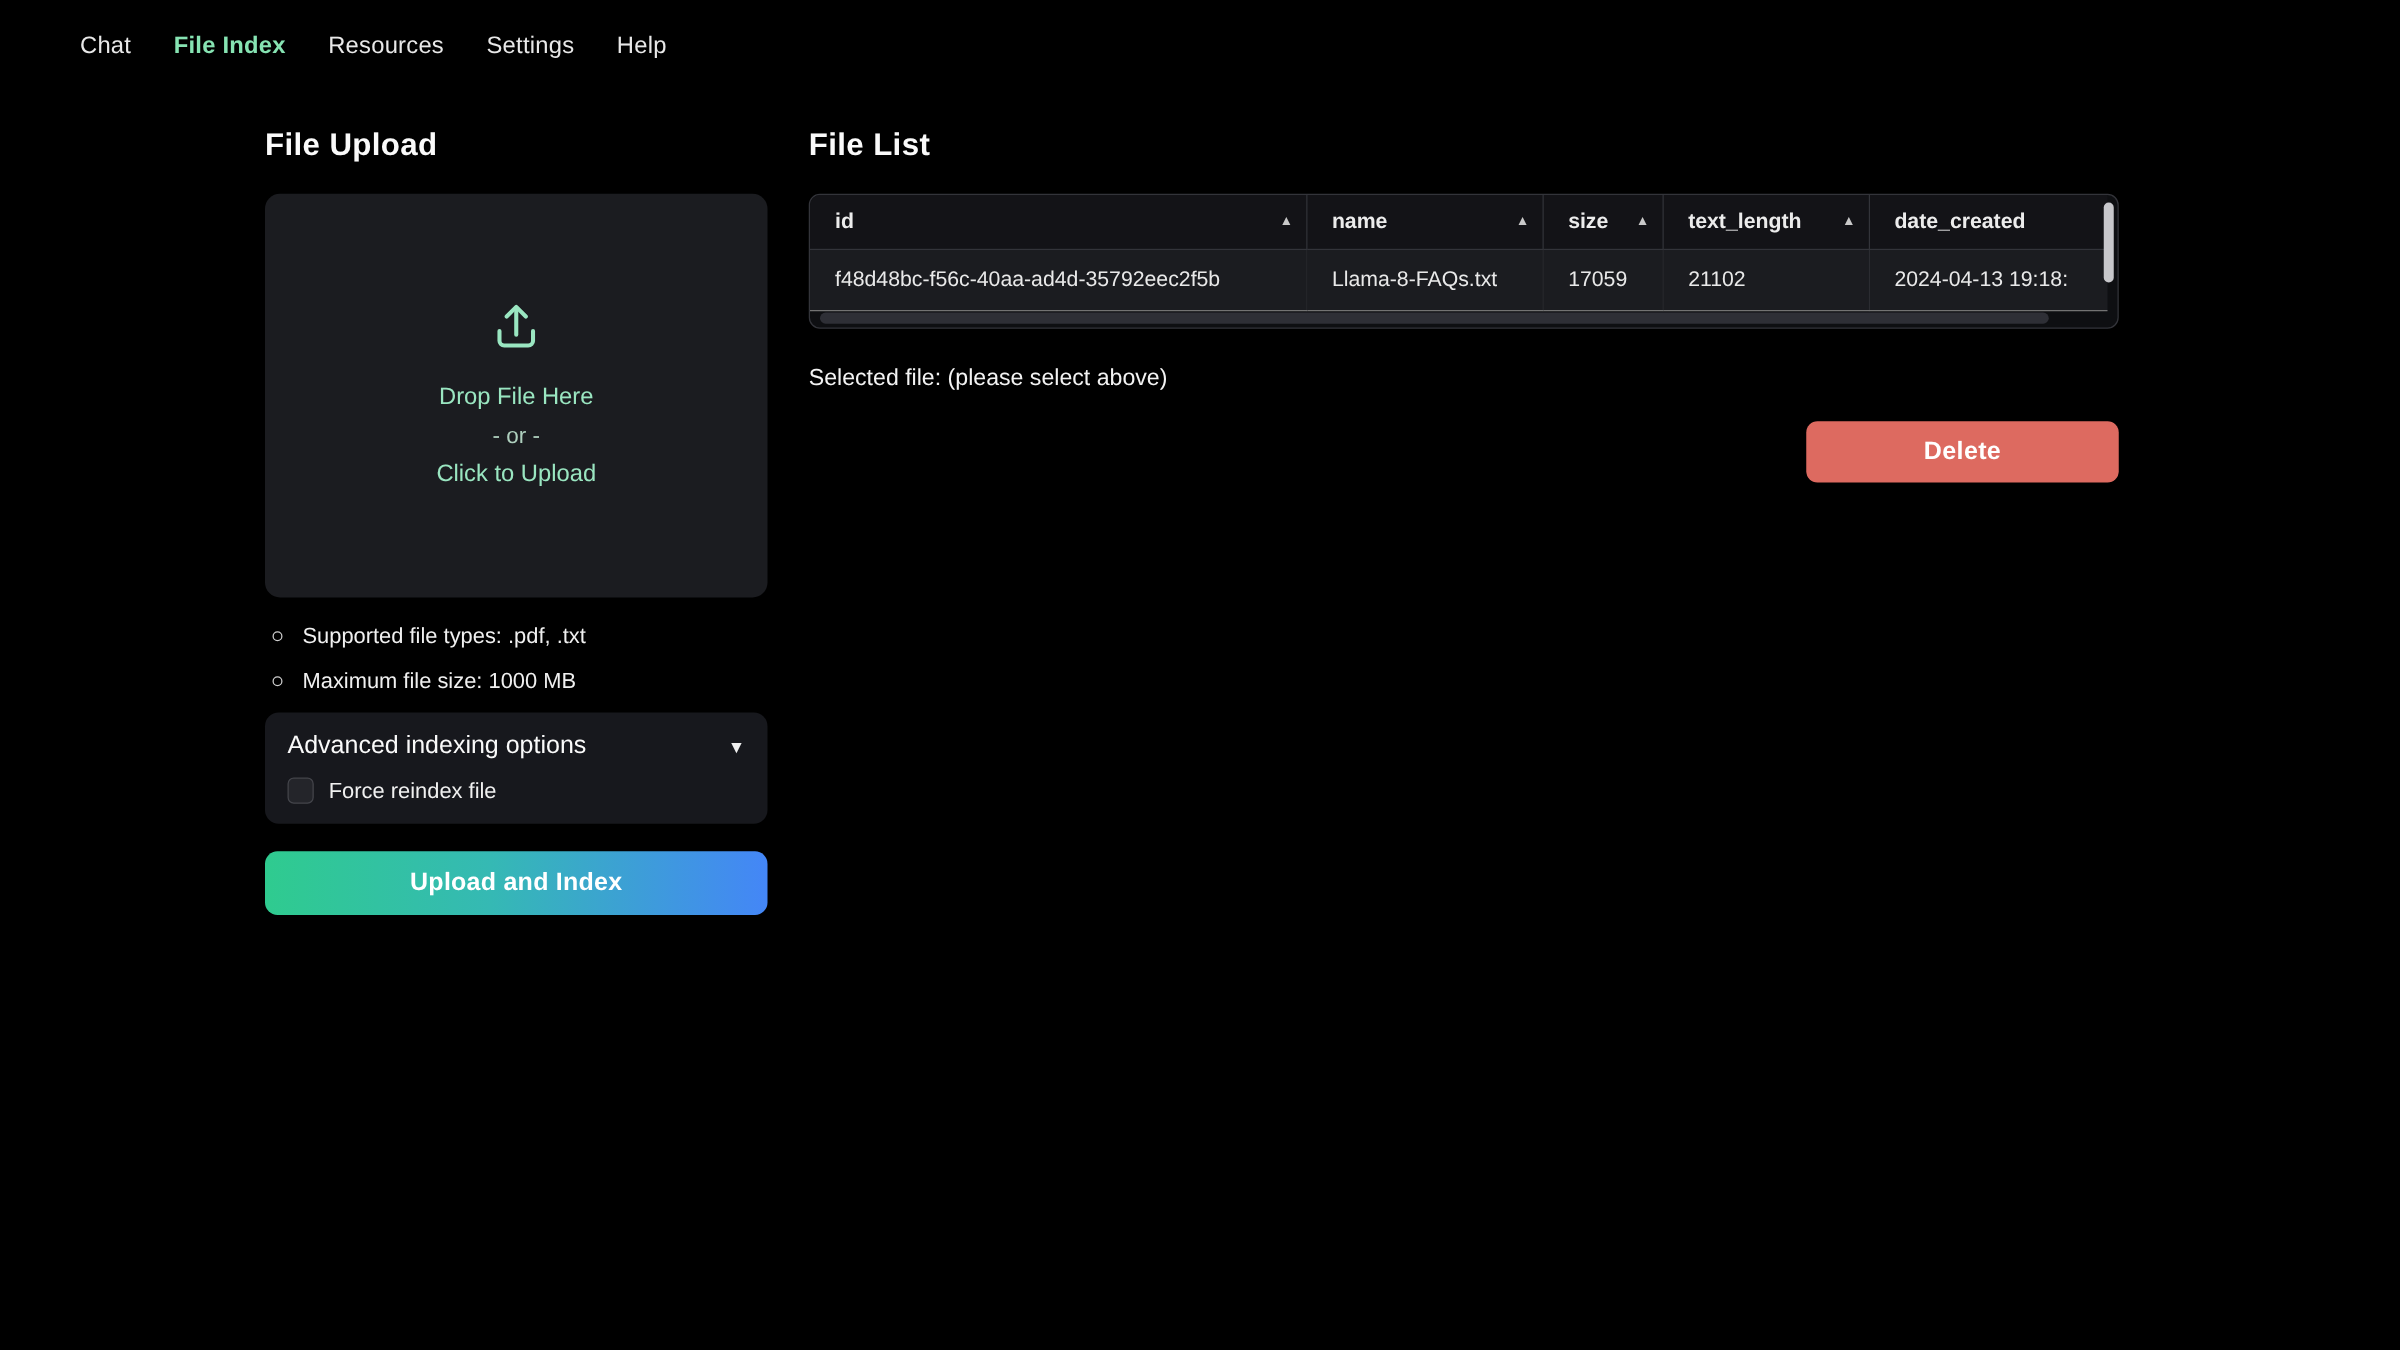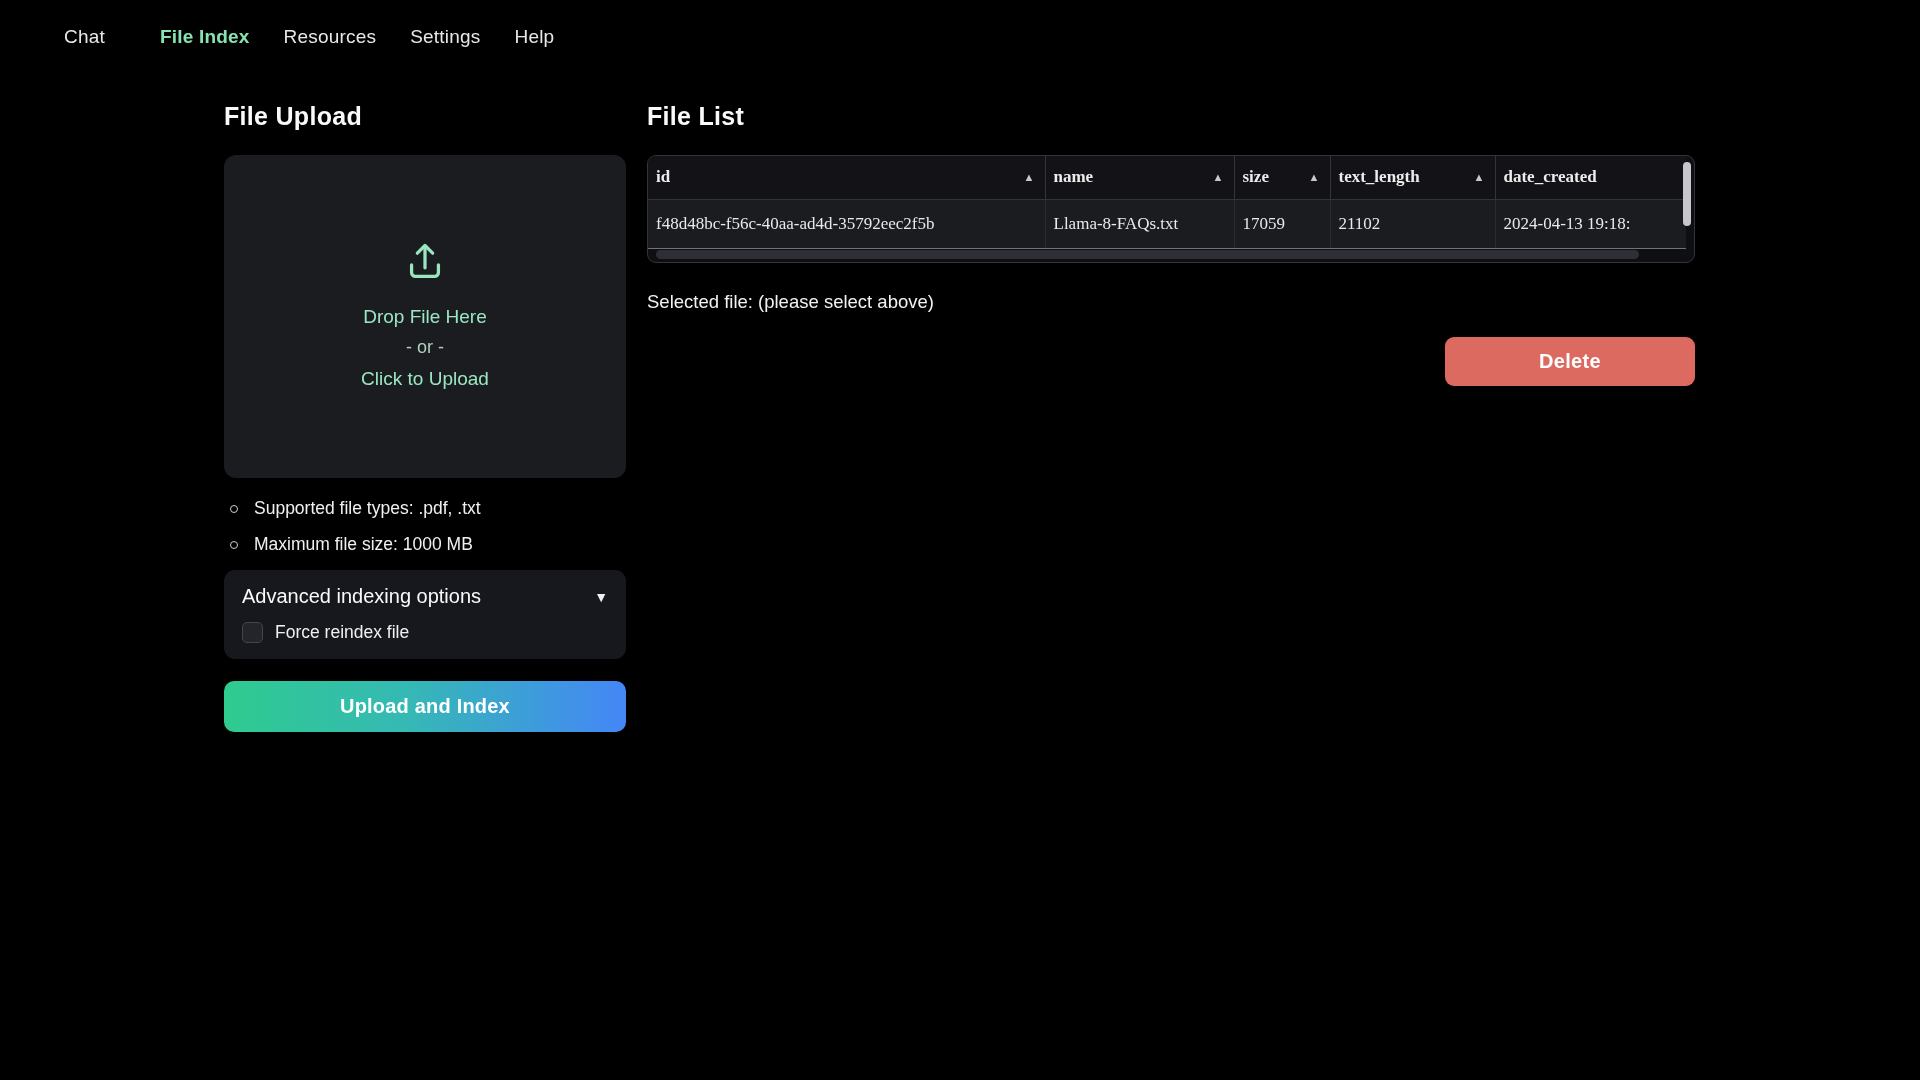--- a/index.html
+++ b/index.html
@@ -15,24 +15,24 @@
   
   .nav {
     position: absolute; left: 64px; top: 26px;
     display: flex; gap: 34px; align-items: center;
   }
   .nav-tab {
     font-size: 19px; color: #e8e8e8; cursor: pointer;
     background: none; border: none; font-family: inherit;
     letter-spacing: 0.2px;
   }
-  .nav-tab.active { color: #86e3b2; font-weight: bold; margin-left: 21px; }
-
-  
-  .col-left  { position: absolute; left: 224px; top: 80px; width: 402px; }
+  .nav-tab.active { color: #86e3b2; font-weight: bold; }
+
+  
+  .col-left  { position: absolute; left: 212px; top: 80px; width: 402px; }
   .col-right { position: absolute; left: 647px; top: 80px; width: 1048px; }
 
   h2.section-title {
     font-size: 25px; font-weight: bold; color: #fafafa;
     margin-top: 22px; letter-spacing: 0.3px;
   }
 
   
   .dropzone {
     margin-top: 24px; height: 323px; width: 402px;
@@ -83,23 +83,23 @@
   }
 
   
   .table-wrap {
     margin-top: 24px; width: 1048px; height: 108px;
     border: 1px solid #33343a; border-radius: 9px;
     background: #0e0f12; position: relative; overflow: hidden;
   }
   table.file-table { border-collapse: collapse; table-layout: fixed; width: 1038px; }
   .file-table th, .file-table td {
-    font-family: Liberation Serif, serif;
+    font-family: Liberation Sans, sans-serif;
     font-size: 17px; text-align: left; white-space: nowrap;
-    overflow: hidden; padding: 0 10px 0 8px;
+    overflow: hidden; padding: 0 10px 0 20px;
   }
   .file-table th {
     height: 43px; background: #131317; color: #ececec;
     font-weight: bold; border-bottom: 1px solid #33343a;
     border-right: 1px solid #33343a; cursor: pointer;
   }
   .file-table th:last-child { border-right: none; }
   .file-table td {
     height: 49px; background: #1b1c20; color: #e9e9e9;
     border-right: 1px solid #2b2c31; border-bottom: 1px solid #737373;

